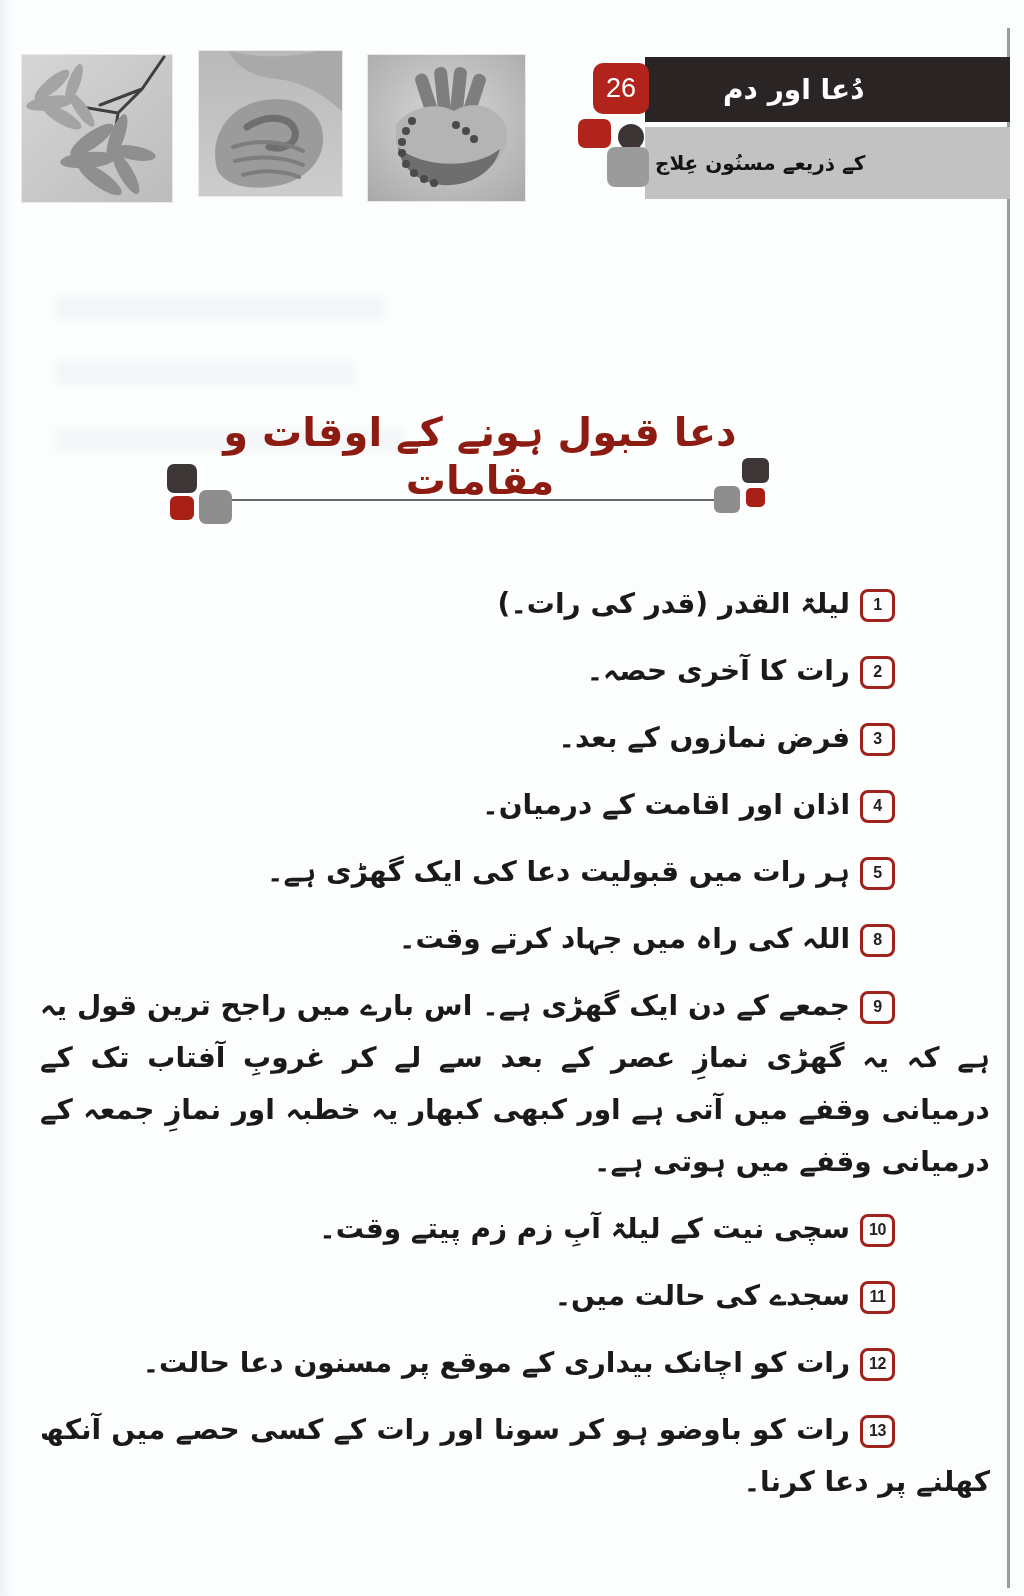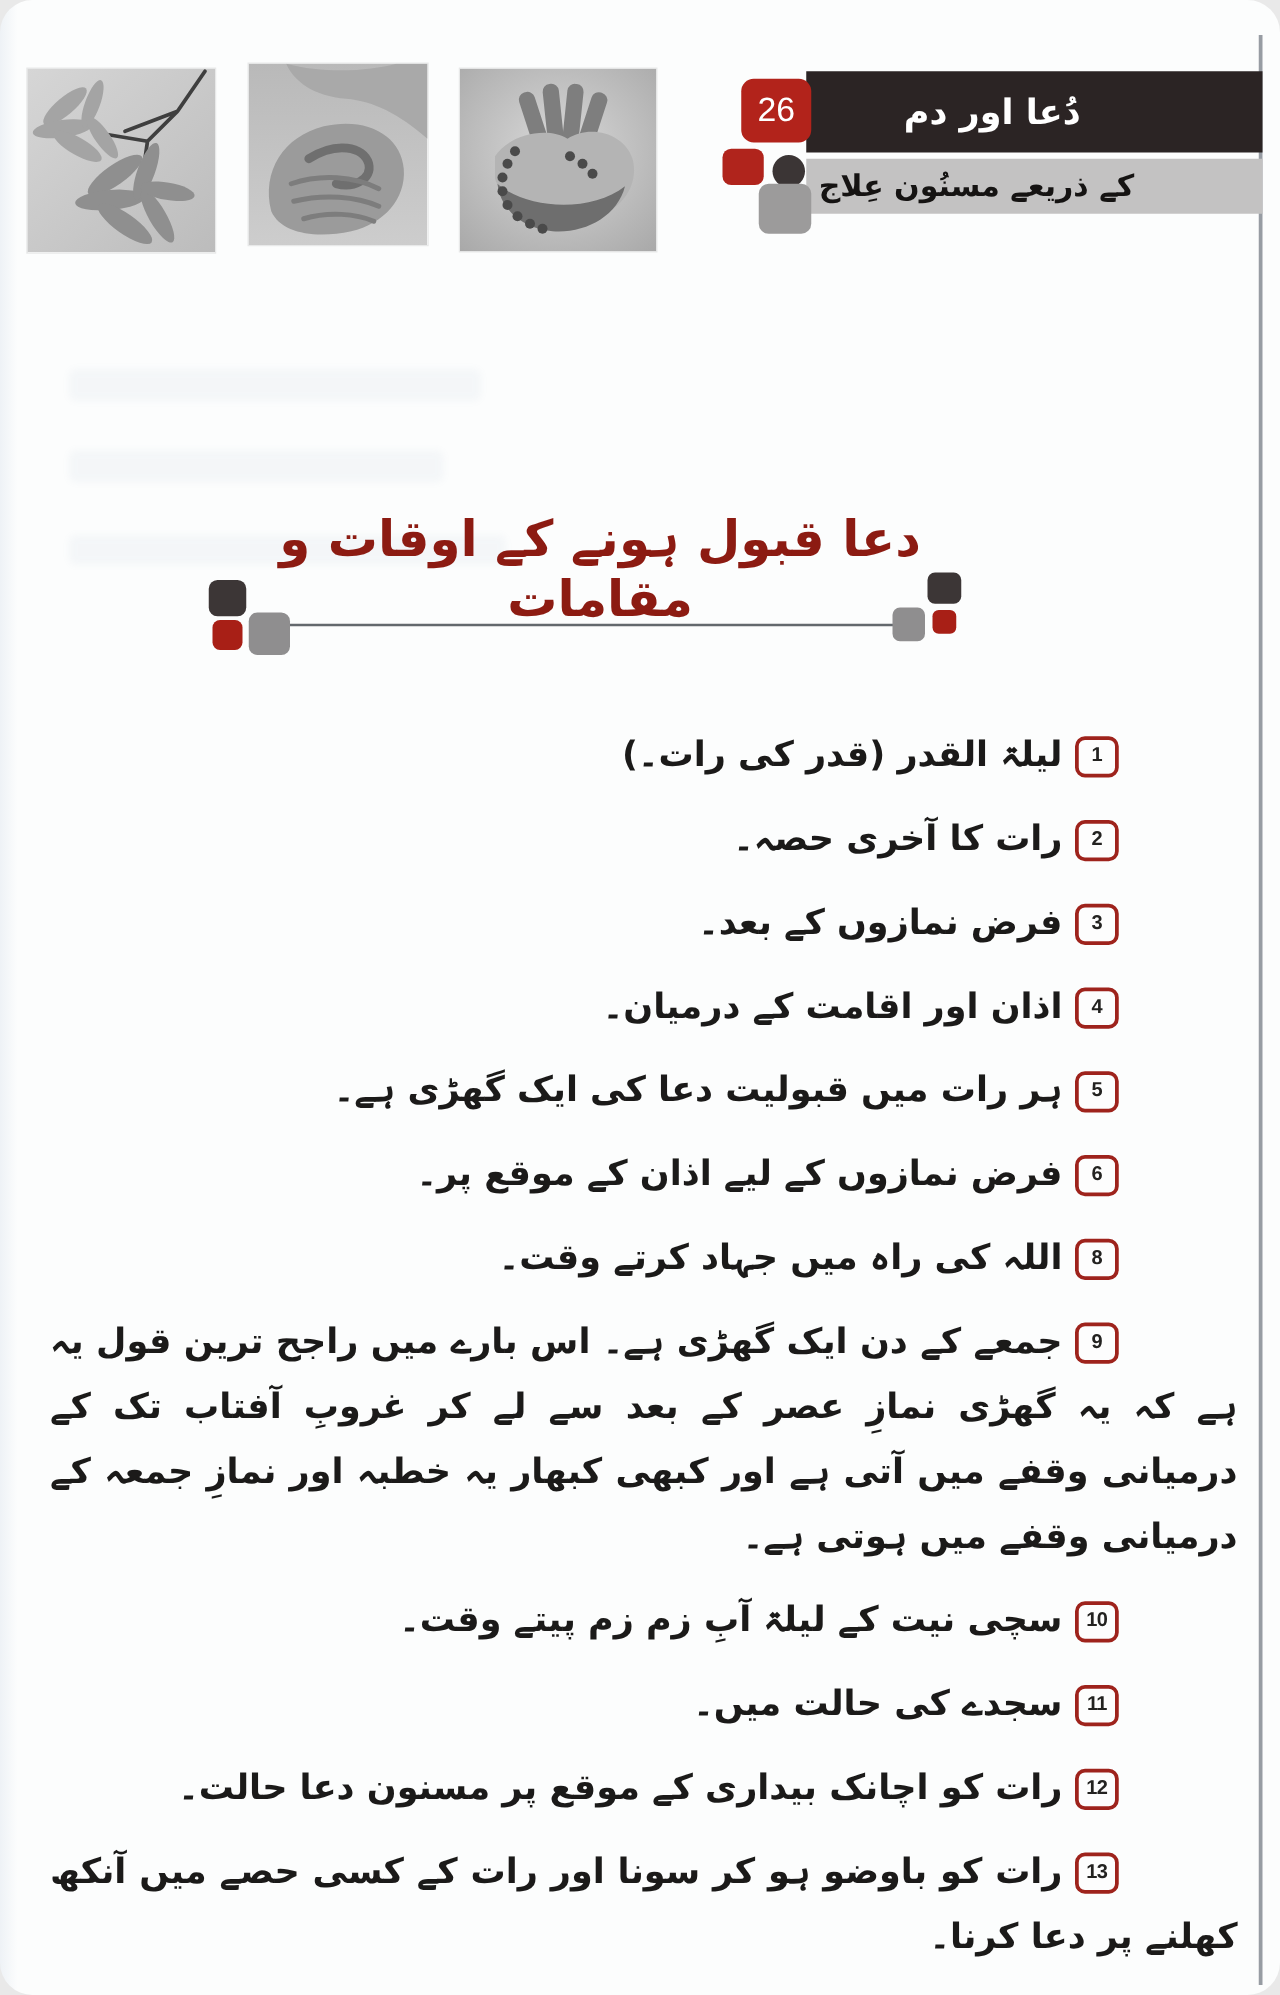--- a/index.html
+++ b/index.html
@@ -1,44 +1,43 @@
 <!DOCTYPE html>
 <html><head>
 <meta charset="utf-8">
 <style>
   html,body { margin:0; padding:0; background:#e9e9e9; }
   .page {
     position:relative; width:1024px; height:1596px; margin:0 auto;
     background:linear-gradient(90deg,#eef2f6 0px,#fcfdfd 14px,#fcfdfd 100%);
     overflow:hidden;
     font-family:"DejaVu Sans",sans-serif;
-    border-radius:26px;
   }
   
   .edge-line { position:absolute; left:1007px; top:28px; width:3px; height:1560px; background:#979ca3; z-index:1; }
 
   
   .photo { position:absolute; z-index:2; box-shadow:0 0 0 1px rgba(0,0,0,0.08); }
   .photo svg { display:block; width:100%; height:100%; }
   .photo1 { left:22px;  top:55px; width:150px; height:147px; }
   .photo2 { left:199px; top:51px; width:143px; height:145px; }
   .photo3 { left:368px; top:55px; width:157px; height:146px; }
 
   
   .bar-dark {
     position:absolute; left:645px; top:57px; width:365px; height:65px; z-index:3;
     background:#2b2424; color:#ffffff; display:flex; align-items:center;
     padding-left:78px; box-sizing:border-box;
     font-size:28px; font-weight:bold;
   }
   .bar-gray {
-    position:absolute; left:645px; top:127px; width:365px; height:44px; z-index:3;
+    position:absolute; left:645px; top:127px; width:365px; height:72px; z-index:3;
     background:#c3c2c2; color:#151312; display:flex; align-items:center;
     padding-left:10px; box-sizing:border-box;
-    font-size:24px; font-weight:bold;
+    font-size:20px; font-weight:bold;
   }
   .page-num {
     position:absolute; left:593px; top:63px; width:56px; height:51px; z-index:4;
     background:#b2231b; border-radius:10px; color:#ffffff;
     display:flex; align-items:center; justify-content:center;
     font-family:"Liberation Sans",sans-serif; font-size:27px;
   }
   .sq { position:absolute; z-index:4; }
   .hdr-sq-red    { left:578px; top:119px; width:33px; height:29px; border-radius:7px; background:#b0241c; }
   .hdr-circle    { left:618px; top:124px; width:26px; height:26px; border-radius:50%; background:#3b3535; }
@@ -192,21 +191,20 @@
   <div class="sq dr-dark"></div>
   <div class="sq dr-gray"></div>
   <div class="sq dr-red"></div>
 
   <div class="times-list">
       <div class="list-item"><span class="badge">1</span><span>لیلۃ القدر (قدر کی رات۔)</span></div>
       <div class="list-item"><span class="badge">2</span><span>رات کا آخری حصہ۔</span></div>
       <div class="list-item"><span class="badge">3</span><span>فرض نمازوں کے بعد۔</span></div>
       <div class="list-item"><span class="badge">4</span><span>اذان اور اقامت کے درمیان۔</span></div>
       <div class="list-item"><span class="badge">5</span><span>ہر رات میں قبولیت دعا کی ایک گھڑی ہے۔</span></div>
-      <div class="list-item"><span class="badge">6</span><span>فرض نمازوں کے لیے اذان کے موقع پر۔</span></div>
       <div class="list-item"><span class="badge">8</span><span>اللہ کی راہ میں جہاد کرتے وقت۔</span></div>
       <div class="list-item"><span class="badge">9</span><span>جمعے کے دن ایک گھڑی ہے۔ اس بارے میں راجح ترین قول یہ ہے کہ یہ گھڑی نمازِ عصر کے بعد سے لے کر غروبِ آفتاب تک کے درمیانی وقفے میں آتی ہے اور کبھی کبھار یہ خطبہ اور نمازِ جمعہ کے درمیانی وقفے میں ہوتی ہے۔</span></div>
       <div class="list-item"><span class="badge">10</span><span>سچی نیت کے لیلۃ آبِ زم زم پیتے وقت۔</span></div>
       <div class="list-item"><span class="badge">11</span><span>سجدے کی حالت میں۔</span></div>
       <div class="list-item"><span class="badge">12</span><span>رات کو اچانک بیداری کے موقع پر مسنون دعا حالت۔</span></div>
       <div class="list-item"><span class="badge">13</span><span>رات کو باوضو ہو کر سونا اور رات کے کسی حصے میں آنکھ کھلنے پر دعا کرنا۔</span></div>
     </div>
 
 </div>
 

